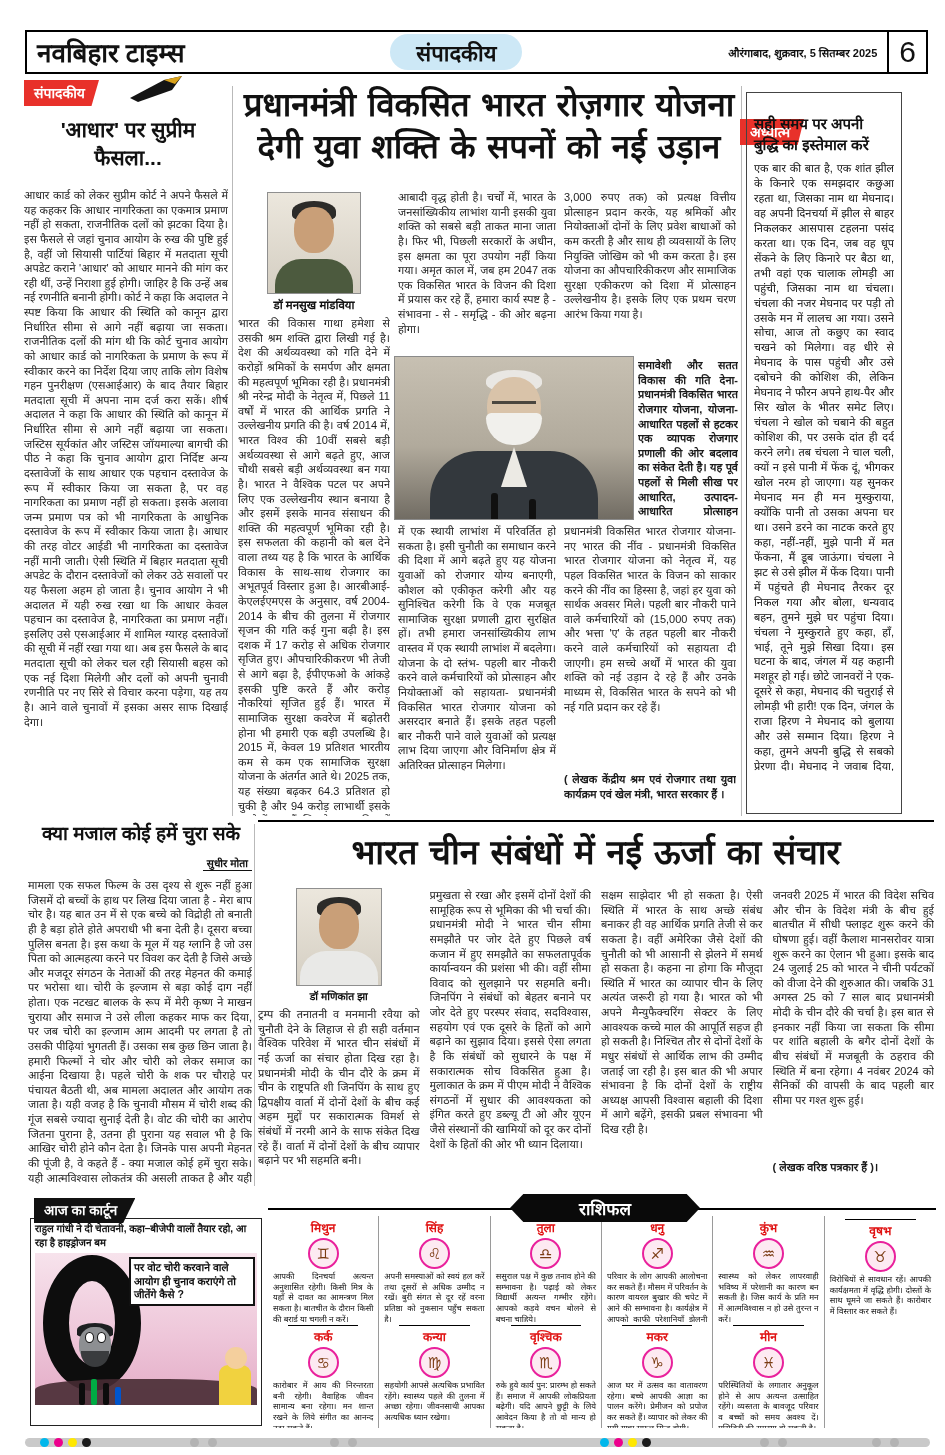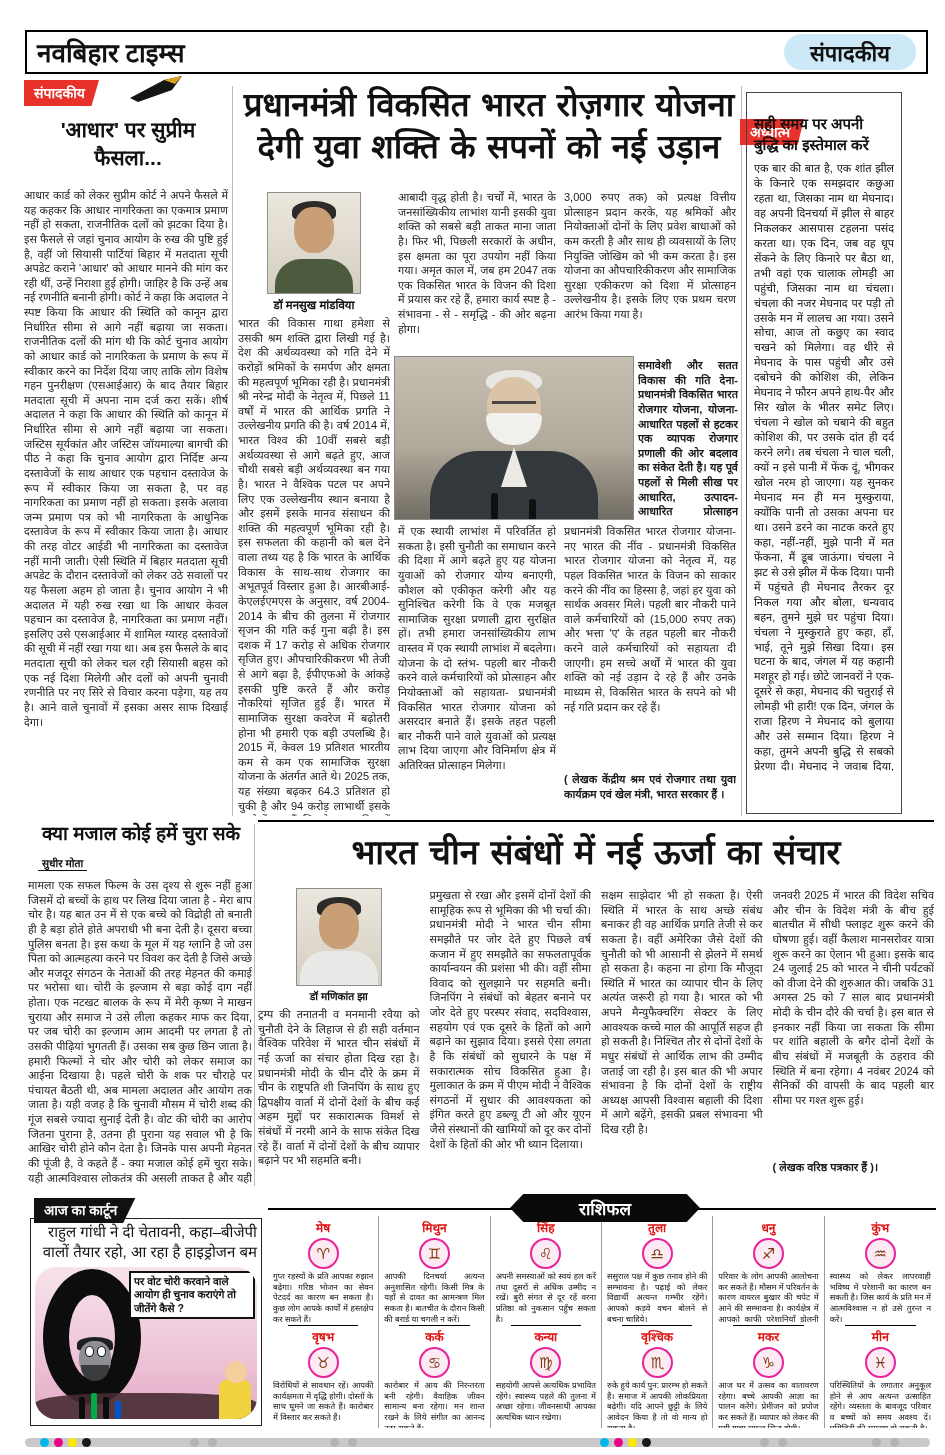--- a/index.html
+++ b/index.html
@@ -56,37 +56,37 @@
   .m-head{position:absolute;left:50%;top:20px;transform:translateX(-50%);width:54px;height:60px;background:#d9c3a9;border-radius:48%;}
   .m-hair{position:absolute;left:50%;top:13px;transform:translateX(-50%);width:56px;height:22px;background:#e9e7e3;border-radius:50% 50% 40% 40%;}
   .m-glasses{position:absolute;left:50%;top:44px;transform:translateX(-50%);width:44px;height:3px;background:#4a463f;}
   .m-beard{position:absolute;left:50%;top:56px;transform:translateX(-50%);width:56px;height:32px;background:#f1f0ec;border-radius:6px 6px 30px 30px;}
   .m-body{position:absolute;left:50%;bottom:-10px;transform:translateX(-50%);width:168px;height:78px;background:#33383d;border-radius:48px 48px 0 0;}
   .m-shirt{position:absolute;left:50%;bottom:32px;transform:translateX(-50%);width:26px;height:40px;background:#eceae4;clip-path:polygon(50% 0,100% 100%,0 100%);}
   .m-mic{position:absolute;bottom:0;width:7px;height:26px;background:#101010;border-radius:3px 3px 0 0;}
 
   
   .theft-headline{left:30px;top:820px;width:222px;text-align:center;font-size:19px;font-weight:900;}
-  .theft-byline{left:38px;top:856px;width:222px;text-align:left;font-size:10.5px;font-weight:800;}
+  .theft-byline{left:30px;top:856px;width:222px;text-align:right;font-size:10.5px;font-weight:800;}
   .theft-byline span{border-bottom:1px solid #111;padding:0 4px 1px 4px;}
   .theft-body{left:28px;top:878px;width:224px;height:306px;}
 
   
   .china-cols{left:258px;top:888px;width:676px;height:300px;display:flex;gap:10px;}
   .china-col{flex:1;overflow:hidden;}
   .china-photo{width:84px;height:96px;margin:0 auto;}
   .credit{font-weight:800;}
 
   
   .cartoon-tag{left:34px;top:1198px;background:#111;color:#fff;font-weight:800;font-size:13.5px;
                padding:3px 18px 4px 10px;clip-path:polygon(0 0,100% 0,88% 100%,0 100%);z-index:3;}
   .cartoon-box{left:30px;top:1218px;width:232px;height:208px;border:1.5px solid #222;box-sizing:border-box;background:#fff;}
-  .cartoon-caption{font-size:15px;font-weight:400;text-align:right;line-height:1.35;padding:3px 4px 2px 4px;}
+  .cartoon-caption{font-size:10px;font-weight:700;text-align:left;line-height:1.35;padding:3px 4px 2px 4px;}
   .scene{position:relative;height:152px;margin:2px 4px 4px 4px;overflow:hidden;
-         background:linear-gradient(180deg,#f7e3ec 0%,#eec6d9 55%,#e3abc6 100%);border-radius:21px;}
+         background:linear-gradient(180deg,#f7e3ec 0%,#eec6d9 55%,#e3abc6 100%);}
   .big-o{position:absolute;left:8px;top:2px;width:98px;height:136px;border:26px solid #0d0d0d;border-radius:50%;box-sizing:border-box;}
   .bubble{position:absolute;right:2px;top:4px;width:116px;background:#fff;border:2px solid #111;
           padding:2px 3px;font-weight:800;font-size:10.5px;line-height:1.3;text-align:left;}
   .rahul-head{position:absolute;left:44px;bottom:42px;width:32px;height:36px;background:#8d8f92;border-radius:45%;z-index:2;}
   .rahul-hair{position:absolute;left:42px;bottom:68px;width:36px;height:14px;background:#1d1f21;border-radius:50% 50% 20% 20%;z-index:2;}
   .rahul-beard{position:absolute;left:46px;bottom:38px;width:28px;height:16px;background:#3a3c3e;border-radius:0 0 14px 14px;z-index:2;}
   .eye{position:absolute;width:7px;height:9px;background:#fff;border:1px solid #111;border-radius:50%;z-index:3;}
   .crowd{position:absolute;bottom:0;width:100%;height:26px;background:#472b33;border-radius:40% 40% 0 0;opacity:.9;}
   .mic{position:absolute;bottom:0;width:6px;height:22px;background:#0c0c0c;border-radius:2px;z-index:3;}
   .yellow-man{position:absolute;right:6px;bottom:0;width:32px;height:40px;background:#f1d23f;border-radius:9px 9px 0 0;z-index:2;}
@@ -116,20 +116,25 @@
   .pen-icon{position:absolute;left:128px;top:76px;width:56px;height:26px;z-index:2;}
 </style>
 </head>
 <body>
 
 <div class="page">
 
   <header class="abs masthead">
     <div class="paper-name">नवबिहार टाइम्स</div>
     <div class="section-pill">संपादकीय</div>
+    <div class="date-page">
+      <span class="dateline">औरंगाबाद, शुक्रवार, 5 सितम्बर 2025</span>
+      <span class="page-sep"></span>
+      <span class="pagenum">6</span>
+    </div>
   </header>
 
   <div class="vrule" style="left:232px;top:86px;height:730px;"></div>
   <div class="vrule" style="left:741px;top:86px;height:730px;"></div>
   <div class="hline" style="left:258px;top:820px;width:676px;height:2px;"></div>
   <div class="vrule" style="left:254px;top:824px;height:362px;"></div>
 
   <div class="abs red-tag" style="left:24px;top:80px;">संपादकीय</div>
   <svg class="pen-icon" viewBox="0 0 56 26">
     <polygon points="2,22 36,4 54,0 44,14 10,26" fill="#141414"></polygon>
@@ -228,25 +233,20 @@
       <div class="yellow-man"></div>
       <div class="yellow-head"></div>
       <div class="bubble">पर वोट चोरी करवाने वाले आयोग ही चुनाव कराएंगे तो जीतेंगे कैसे ?</div>
     </div>
   </div>
 
   <div class="abs horo-line"></div>
   <div class="abs horo-banner">राशिफल</div>
   <div class="abs horo-grid">
     <div class="horo-cell">
-      <div class="sign-name">मेष</div>
-      <div class="sign-icon">♈</div>
-      <div class="sign-text">गुप्त रहस्यों के प्रति आपका रुझान बढ़ेगा। गरिष्ठ भोजन का सेवन पेटदर्द का कारण बन सकता है। कुछ लोग आपके कार्यों में हस्तक्षेप कर सकते हैं।</div>
-    </div>
-    <div class="horo-cell">
       <div class="sign-name">मिथुन</div>
       <div class="sign-icon">♊</div>
       <div class="sign-text">आपकी दिनचर्या अत्यन्त अनुशासित रहेगी। किसी मित्र के यहाँ से दावत का आमन्त्रण मिल सकता है। बातचीत के दौरान किसी की बुराई या चुगली न करें।</div>
     </div>
     <div class="horo-cell">
       <div class="sign-name">सिंह</div>
       <div class="sign-icon">♌</div>
       <div class="sign-text">अपनी समस्याओं को स्वयं हल करें तथा दूसरों से अधिक उम्मीद न रखें। बुरी संगत से दूर रहें वरना प्रतिष्ठा को नुकसान पहुँच सकता है।</div>
     </div>
     <div class="horo-cell">

